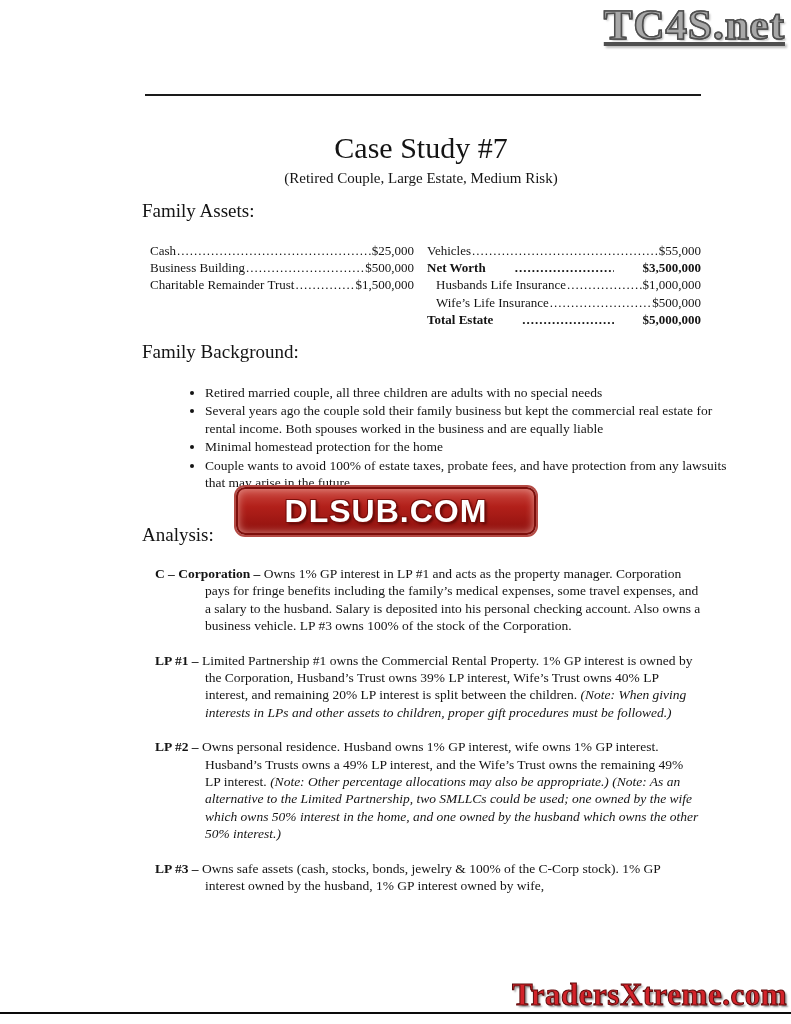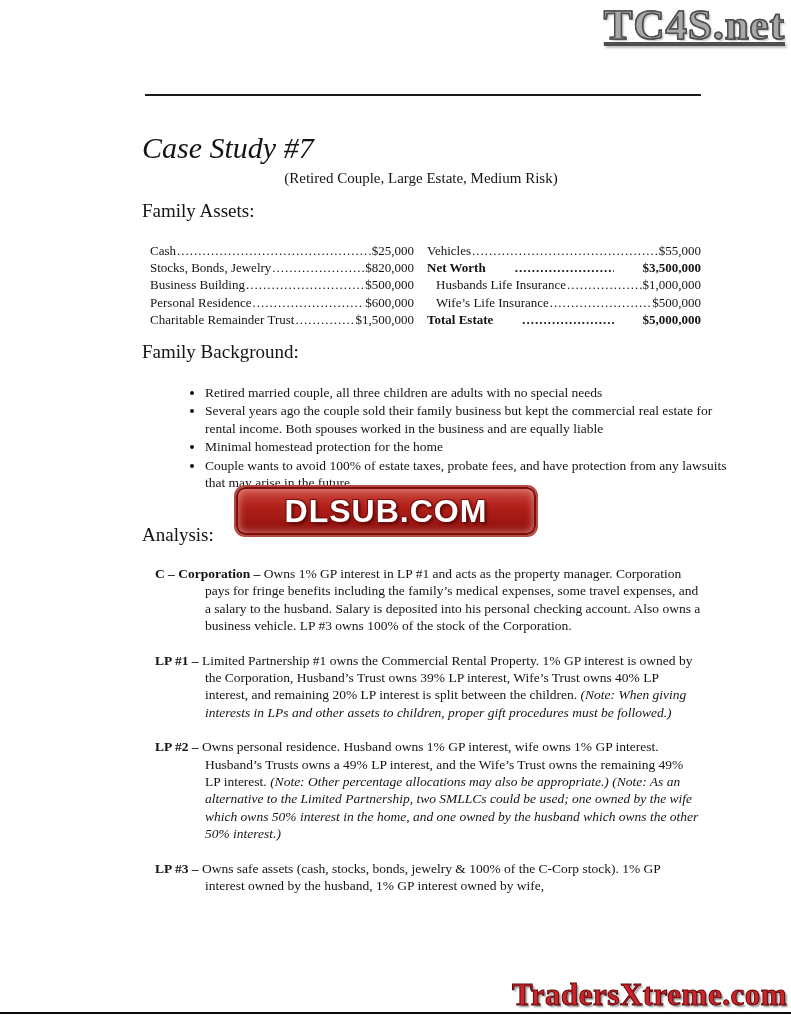--- a/index.html
+++ b/index.html
@@ -24,21 +24,21 @@
     text-decoration: underline;
   }
   .top-rule {
     position: absolute; top: 94px; left: 145px; width: 556px;
     border-top: 2px solid #1a1a1a; height: 0;
   }
 
   
   .title {
     position: absolute; top: 131px; left: 142px; width: 558px;
-    font-style: italic; font-size: 30px;
+    text-align: center; font-size: 30px;
   }
   .subtitle {
     position: absolute; top: 170px; left: 142px; width: 558px;
     text-align: center; font-size: 15px;
   }
 
   .section-heading {
     position: absolute; left: 142px; font-size: 19px;
   }
   .h-assets { top: 200px; }
@@ -130,33 +130,23 @@
   <div class="section-heading h-assets">Family Assets:</div>
 
   <div class="assets">
     <div class="assets-col col-left">
       <div class="asset-row">
         <span class="a-label">Cash</span>
         <span class="a-dots"></span>
         <span class="a-value">$25,000</span>
       </div>
       <div class="asset-row">
-        <span class="a-label">Stocks, Bonds, Jewelry</span>
-        <span class="a-dots"></span>
-        <span class="a-value">$820,000</span>
-      </div>
-      <div class="asset-row">
         <span class="a-label">Business Building</span>
         <span class="a-dots"></span>
         <span class="a-value">$500,000</span>
-      </div>
-      <div class="asset-row">
-        <span class="a-label">Personal Residence</span>
-        <span class="a-dots"></span>
-        <span class="a-value">$600,000</span>
       </div>
       <div class="asset-row">
         <span class="a-label">Charitable Remainder Trust</span>
         <span class="a-dots"></span>
         <span class="a-value">$1,500,000</span>
       </div>
     </div>
     <div class="assets-col col-right">
       <div class="asset-row">
         <span class="a-label">Vehicles</span>

